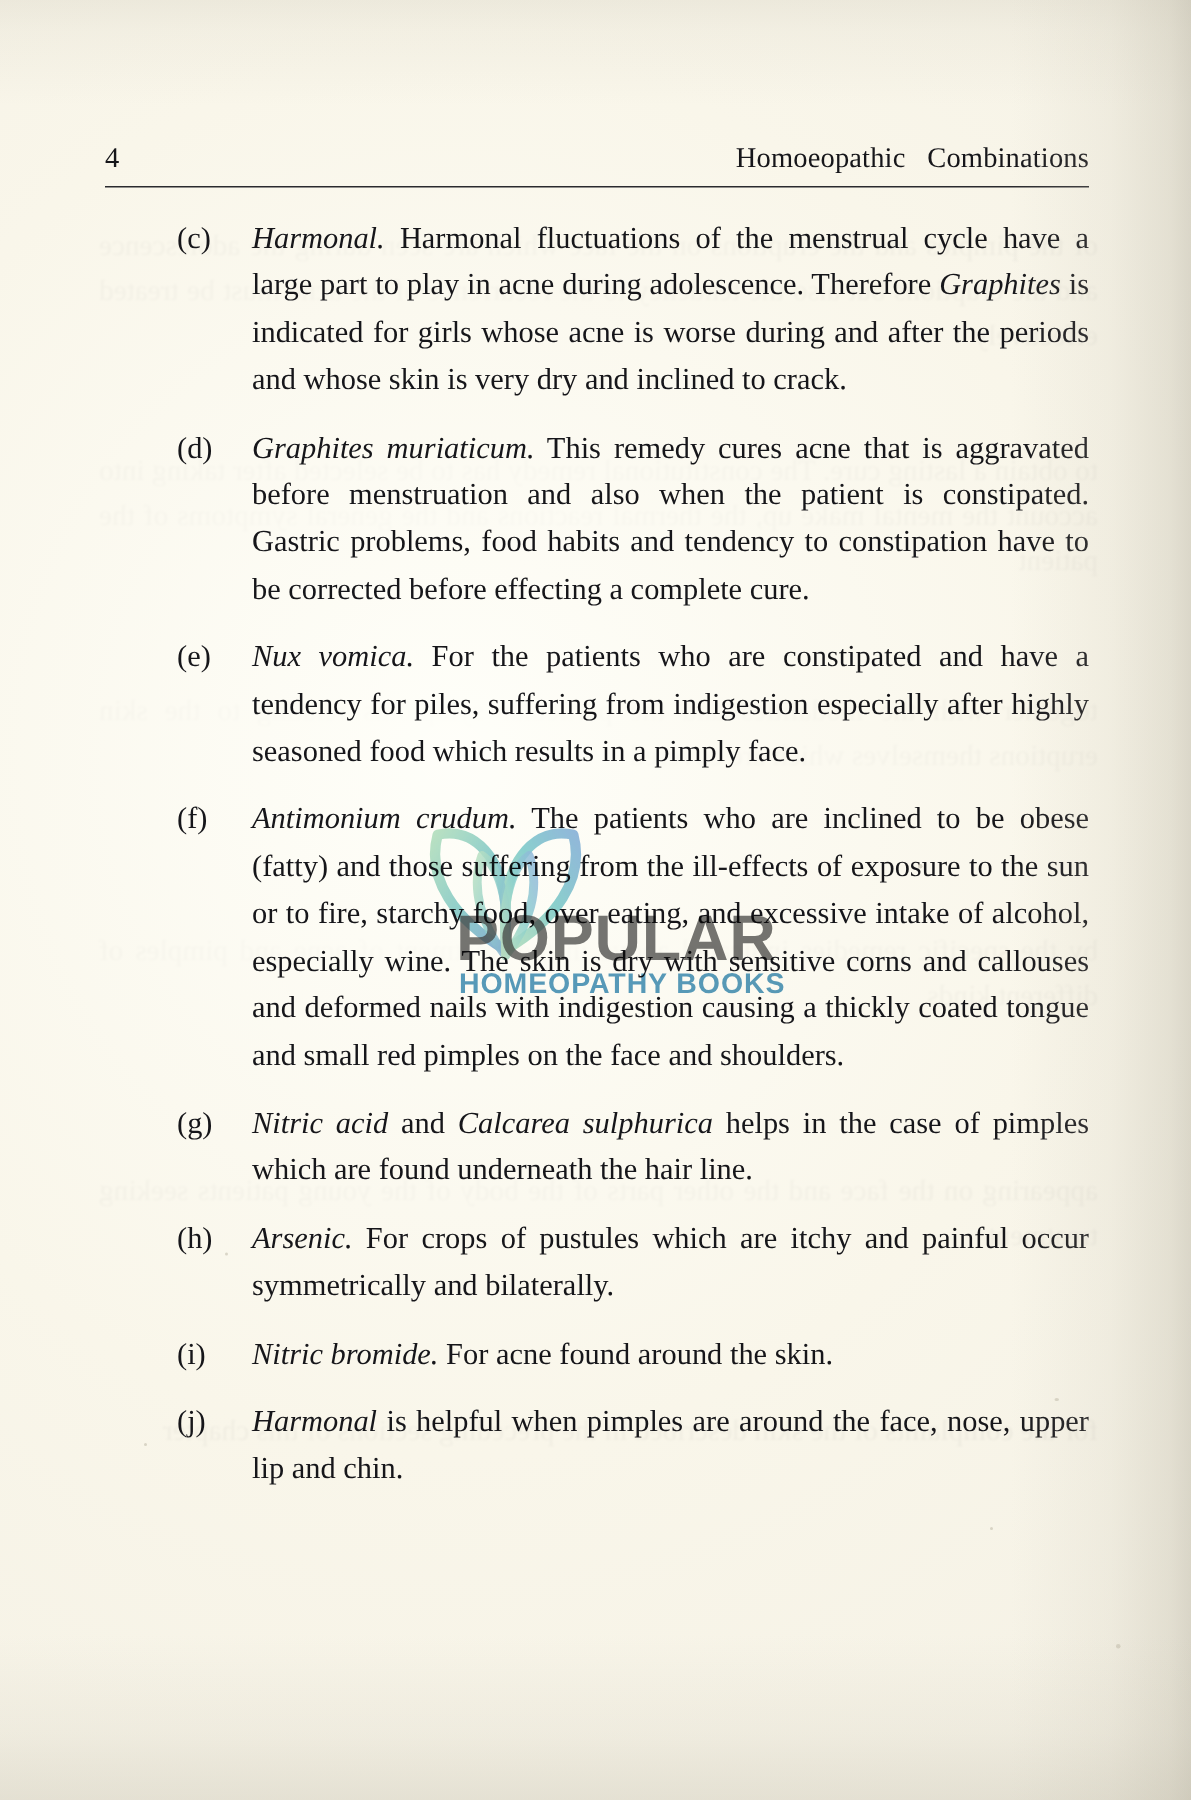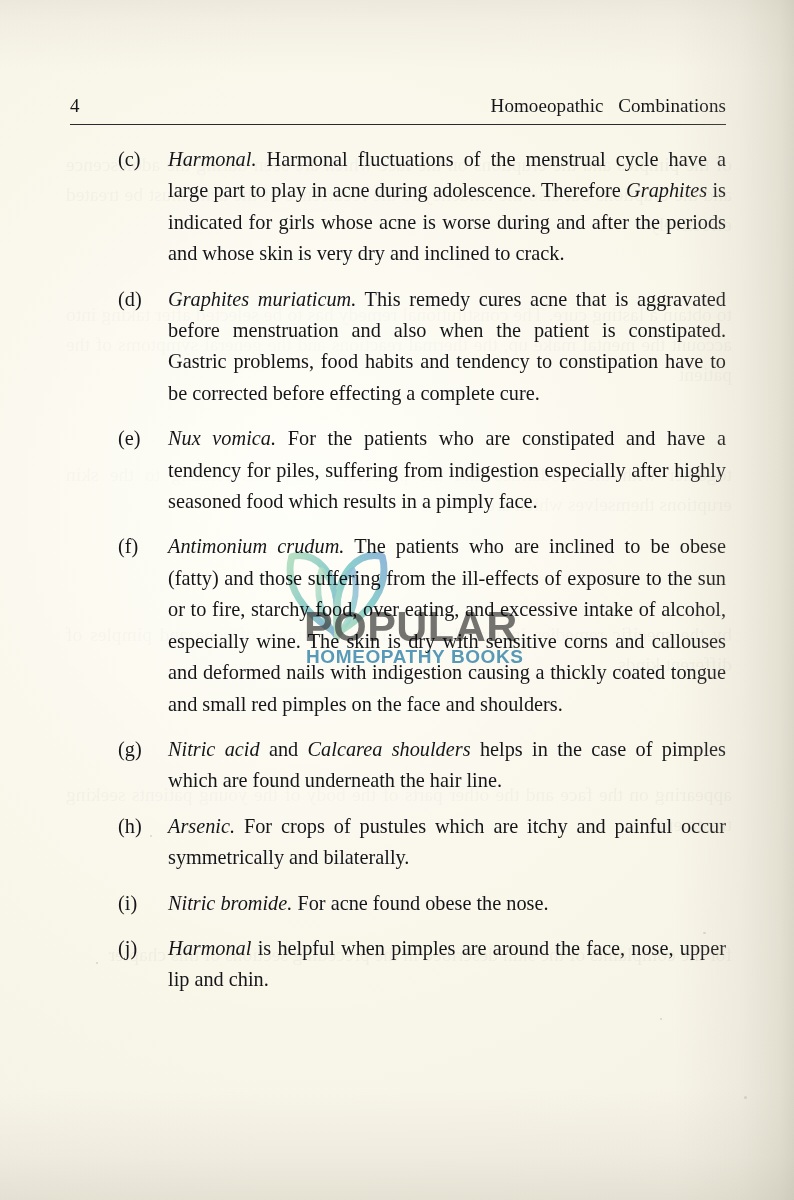--- a/index.html
+++ b/index.html
@@ -238,31 +238,31 @@
       <span class="remedy-body"><i>Nux vomica.</i><span> For the patients who are constipated and have a tendency for piles, suffering from indigestion especially after highly seasoned food which results in a pimply face.</span></span>
     </div>
 
     <div class="remedy-item">
       <span class="remedy-label">(f)</span>
       <span class="remedy-body"><i>Antimonium crudum.</i><span> The patients who are inclined to be obese (fatty) and those suffering from the ill-effects of exposure to the sun or to fire, starchy food, over eating, and excessive intake of alcohol, especially wine. The skin is dry with sensitive corns and callouses and deformed nails with indigestion causing a thickly coated tongue and small red pimples on the face and shoulders.</span></span>
     </div>
 
     <div class="remedy-item">
       <span class="remedy-label">(g)</span>
-      <span class="remedy-body"><i>Nitric acid</i><span> and </span><i>Calcarea shoulders</i><span> helps in the case of pimples which are found underneath the hair line.</span></span>
+      <span class="remedy-body"><i>Nitric acid</i><span> and </span><i>Calcarea sulphurica</i><span> helps in the case of pimples which are found underneath the hair line.</span></span>
     </div>
 
     <div class="remedy-item">
       <span class="remedy-label">(h)</span>
       <span class="remedy-body"><i>Arsenic.</i><span> For crops of pustules which are itchy and painful occur symmetrically and bilaterally.</span></span>
     </div>
 
     <div class="remedy-item">
       <span class="remedy-label">(i)</span>
-      <span class="remedy-body"><i>Nitric bromide.</i><span> For acne found obese the nose.</span></span>
+      <span class="remedy-body"><i>Nitric bromide.</i><span> For acne found around the skin.</span></span>
     </div>
 
     <div class="remedy-item">
       <span class="remedy-label">(j)</span>
       <span class="remedy-body"><i>Harmonal</i><span> is helpful when pimples are around the face, nose, upper lip and chin.</span></span>
     </div>
 
   </div>
 
   <div class="watermark">

